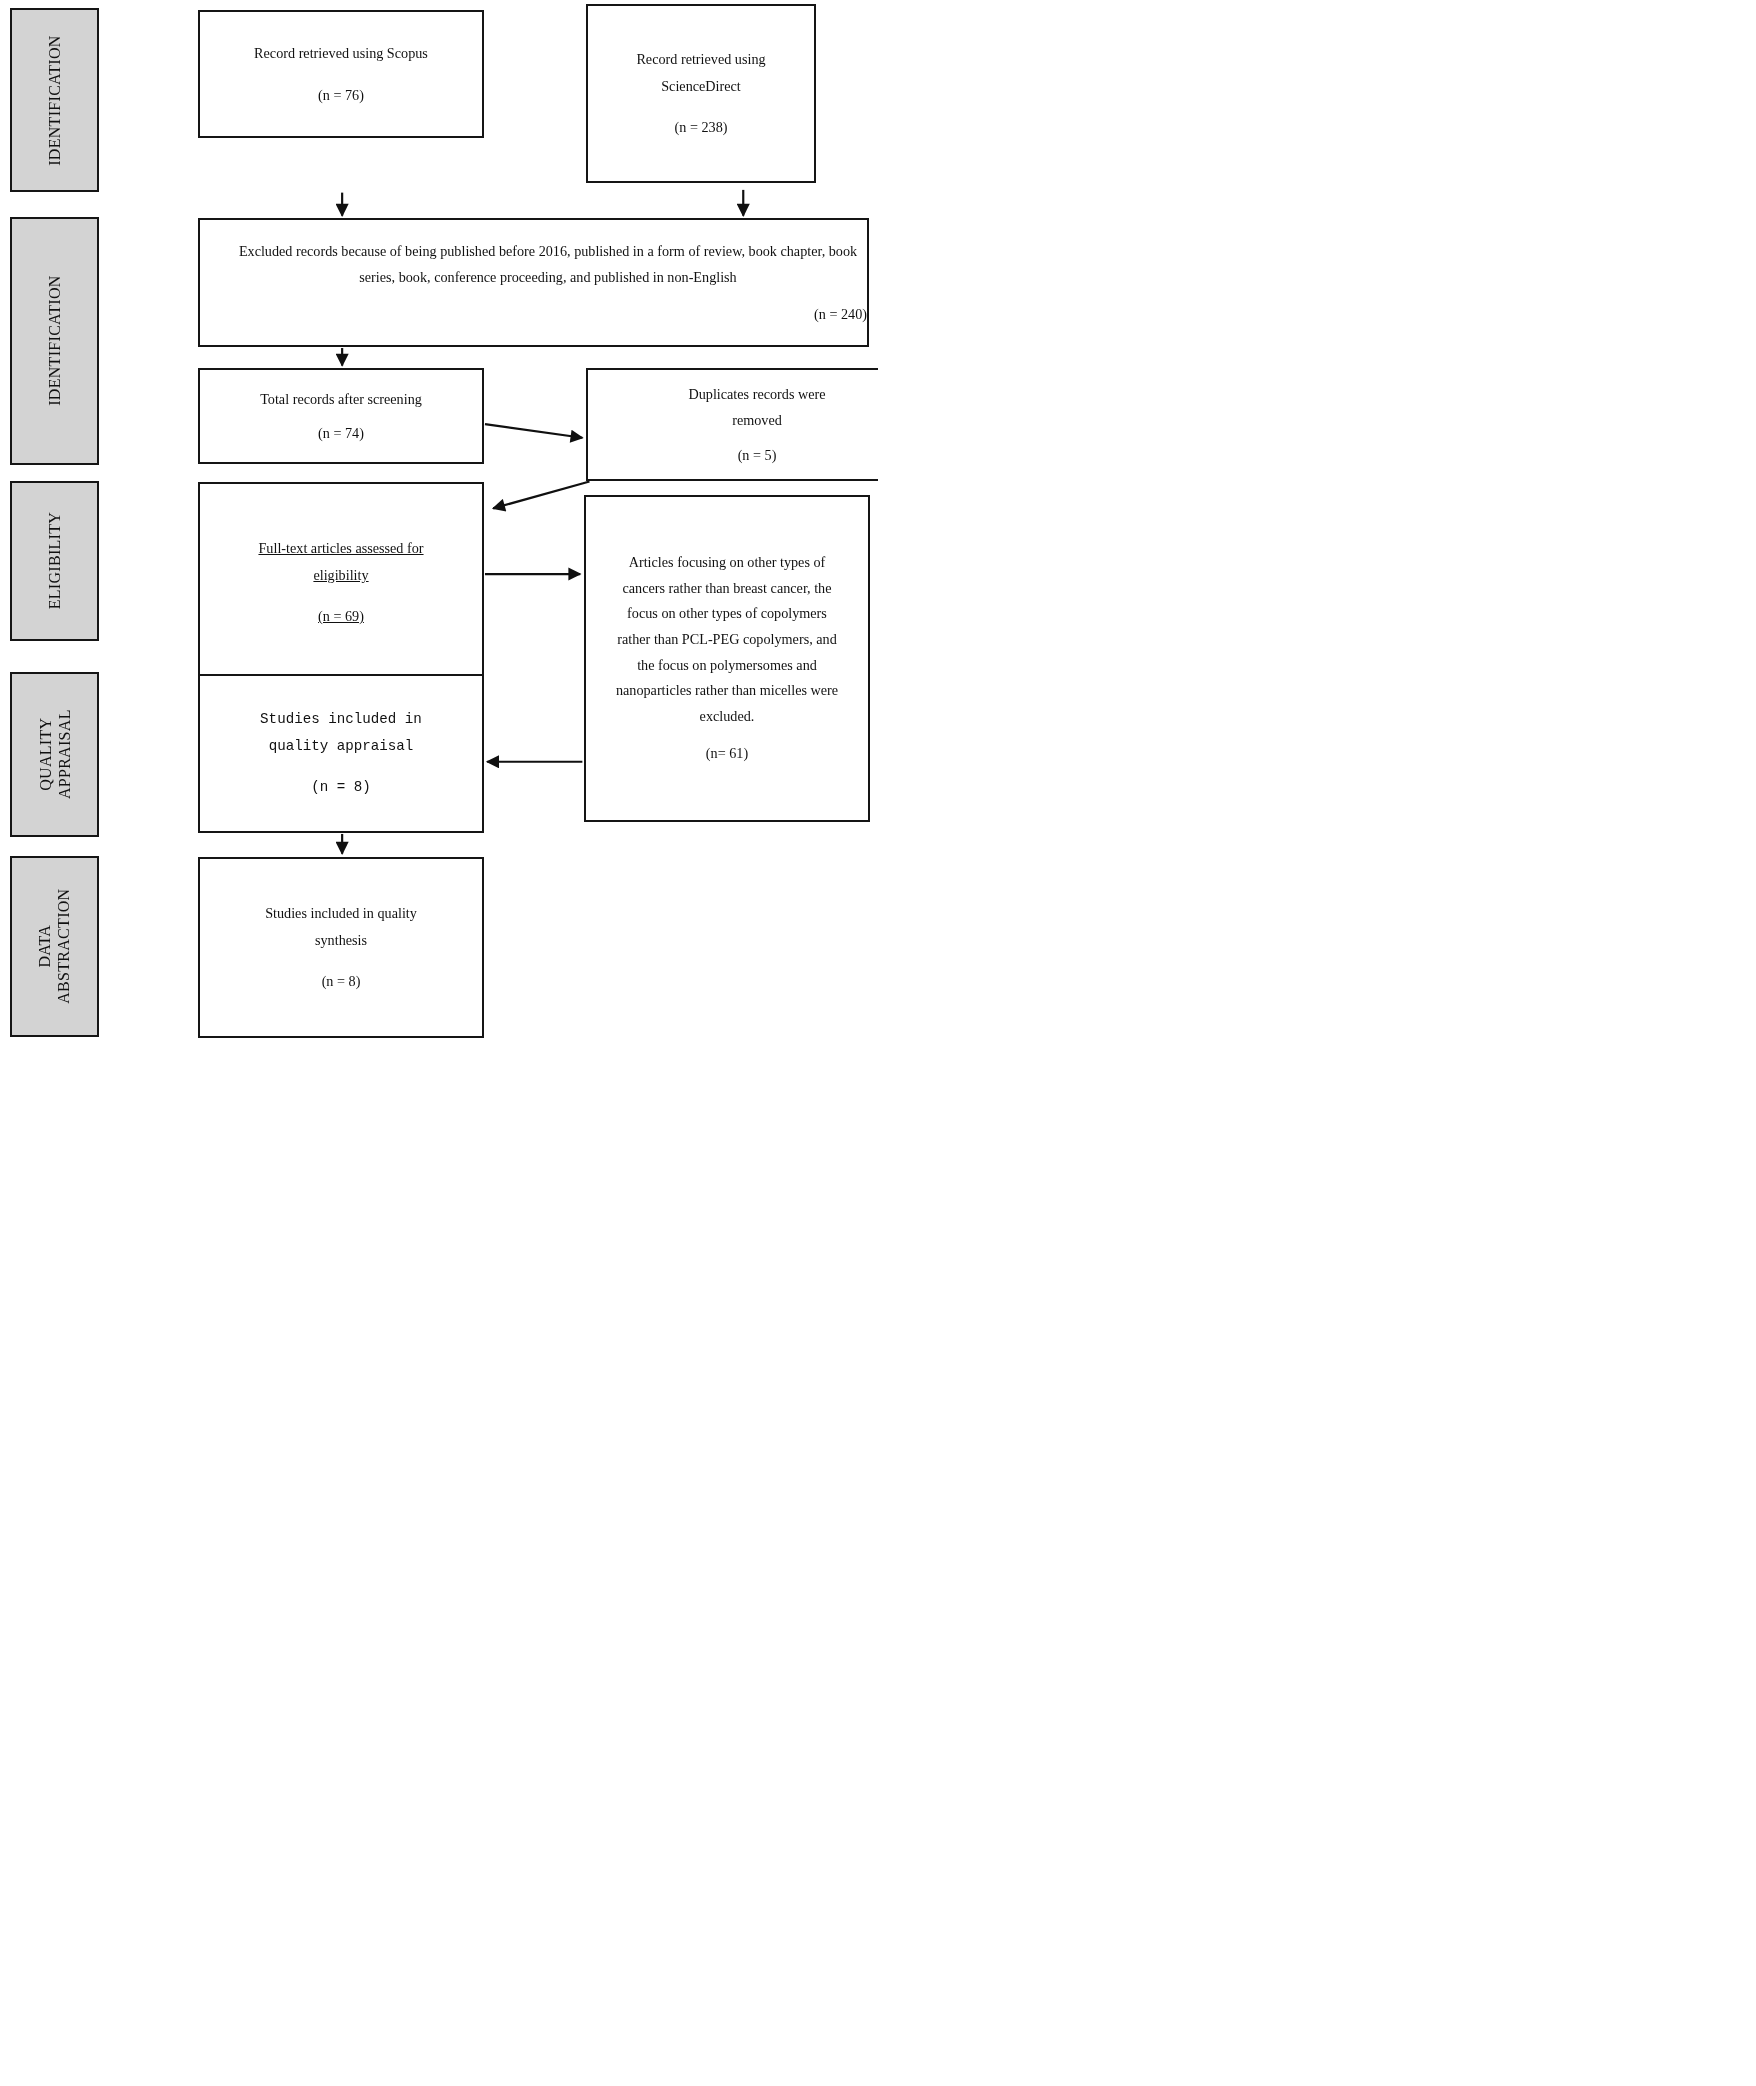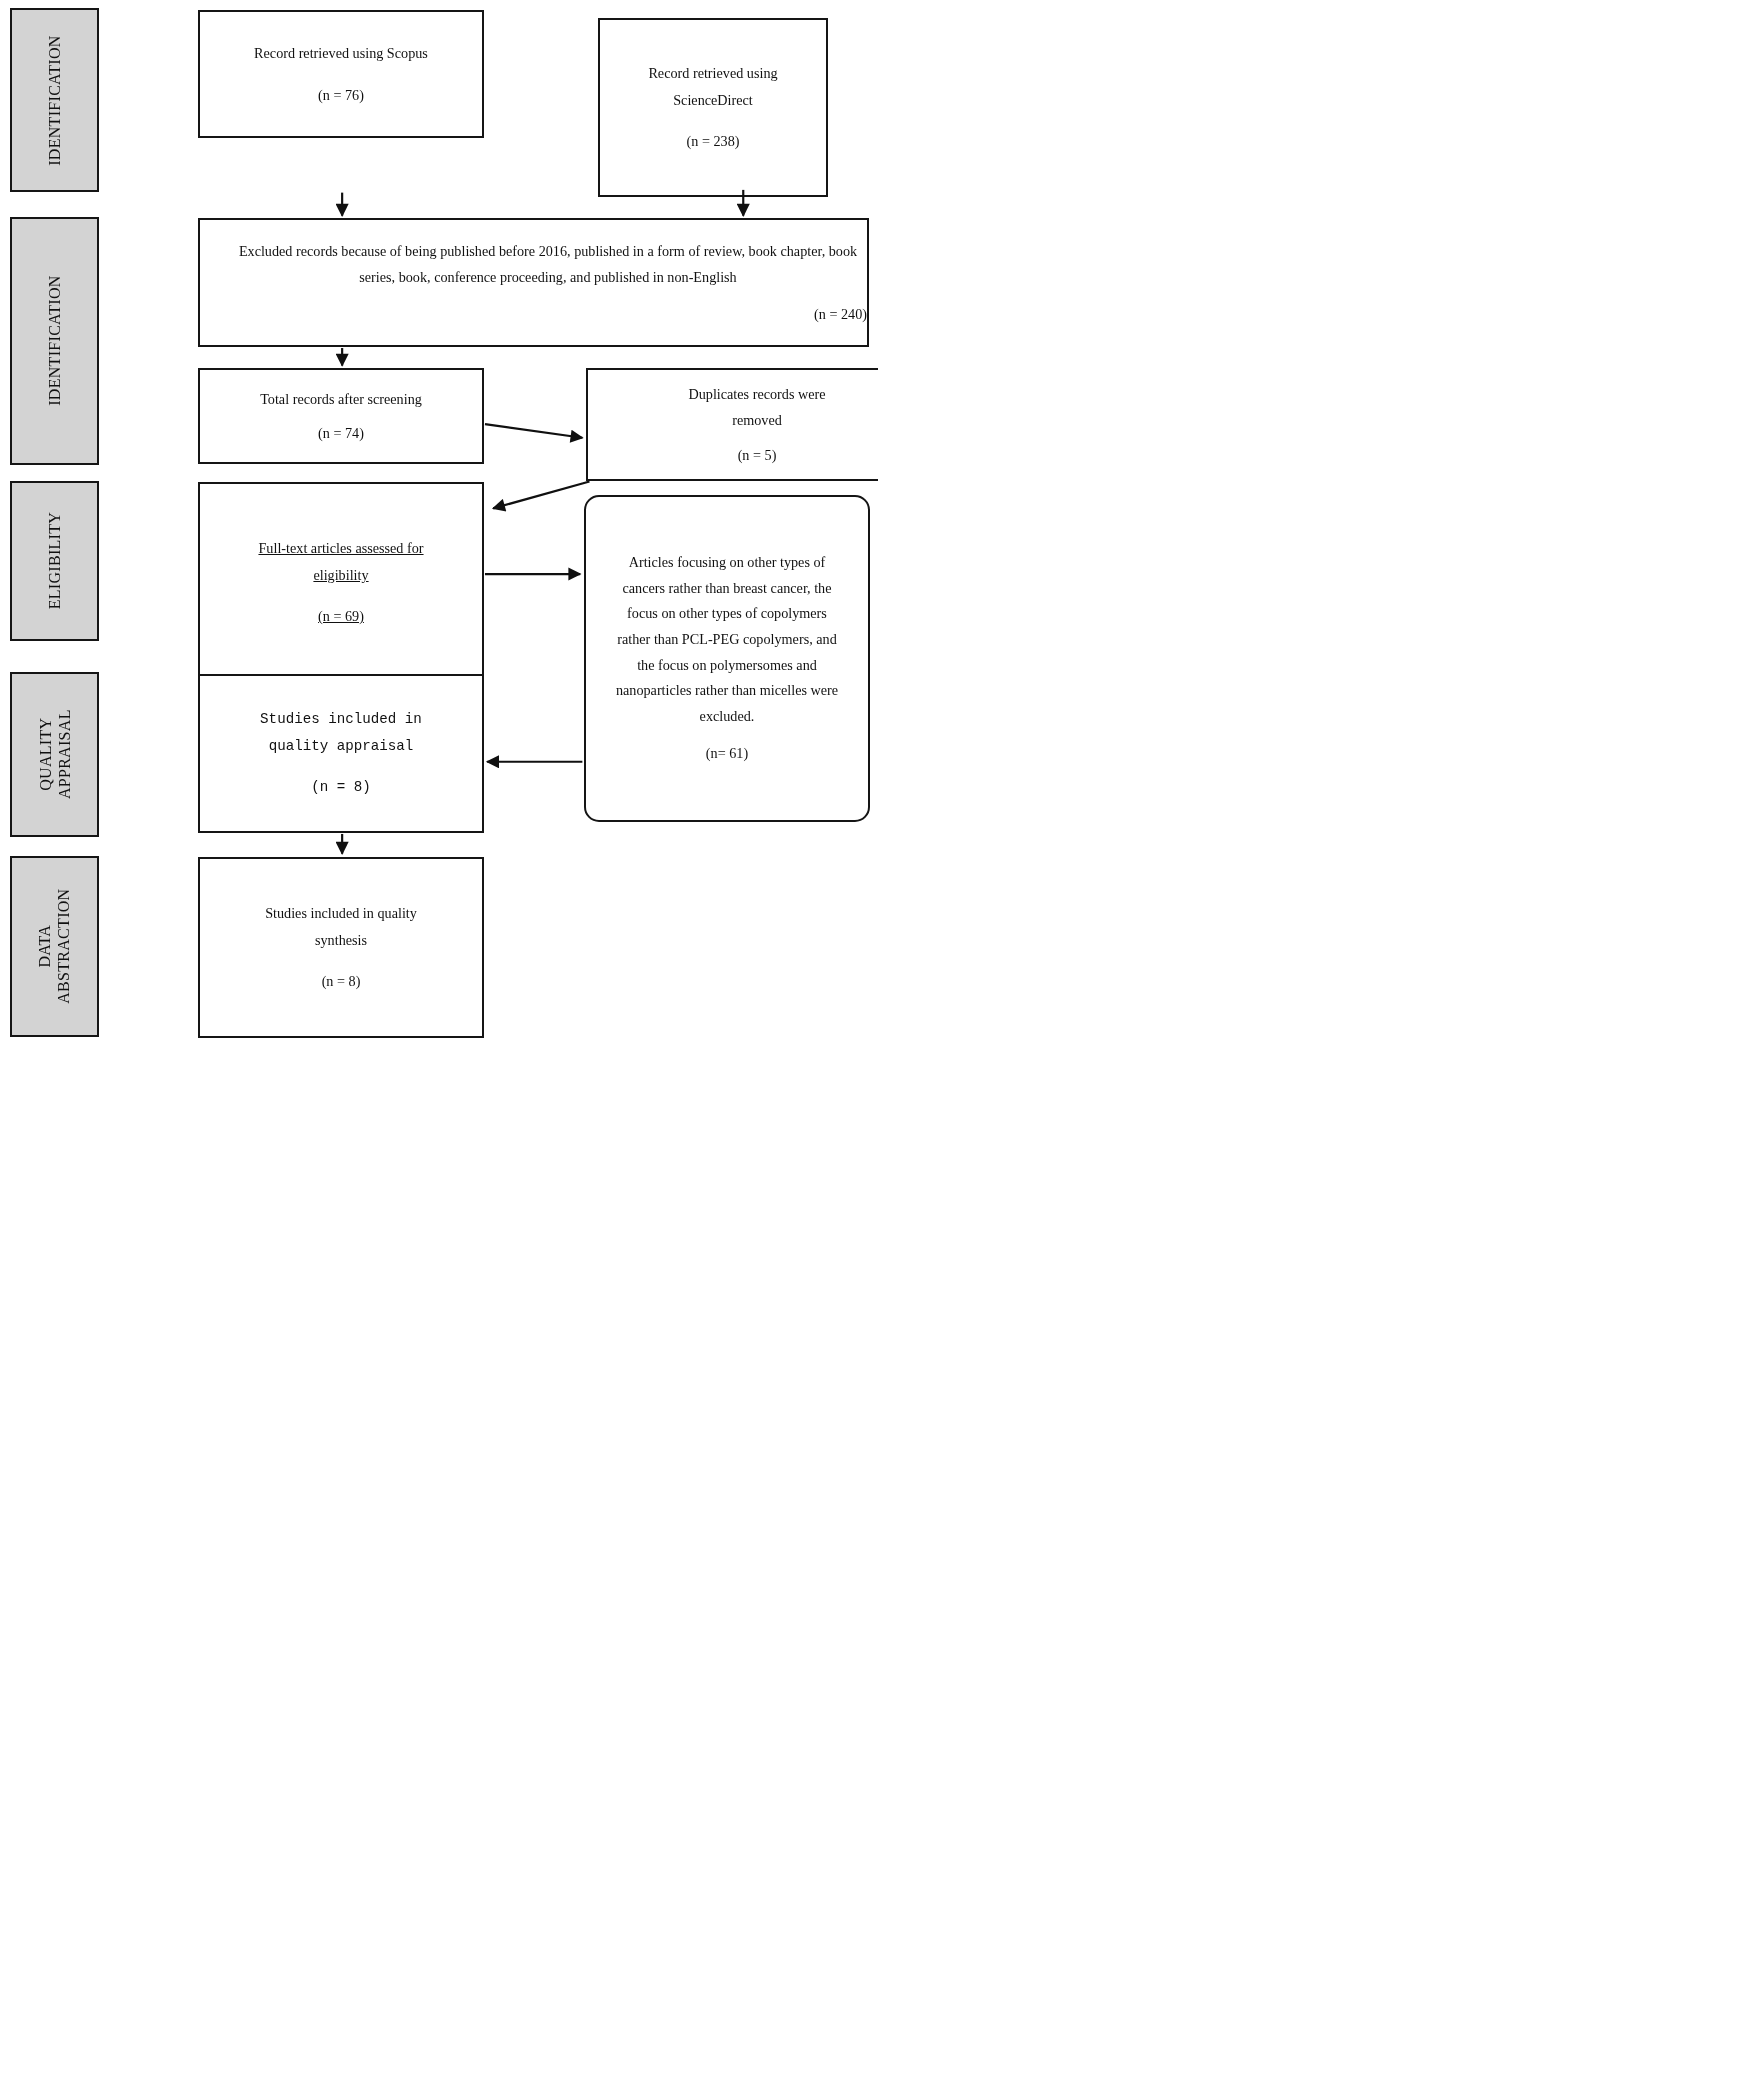--- a/index.html
+++ b/index.html
@@ -86,21 +86,21 @@
   <div class="stage-label" style="left:10px; top:856px; width:89px; height:181px;">
     <span class="vtext" style="width:167px;">DATA
 ABSTRACTION</span>
   </div>
 
   <div class="flow-box" style="left:198px; top:10px; width:286px; height:128px;">
     <span class="box-text" style="max-width:257px;">Record retrieved using Scopus</span>
     <span class="box-count">(n = 76)</span>
   </div>
 
-  <div class="flow-box" style="left:586px; top:18px; width:230px; height:179px;margin-left:12px;">
+  <div class="flow-box" style="left:586px; top:4px; width:230px; height:179px;">
     <span class="box-text" style="max-width:186px;">Record retrieved using ScienceDirect</span>
     <span class="box-count">(n = 238)</span>
   </div>
 
   <div class="flow-box" style="left:198px; top:218px; width:671px; height:129px;align-items:flex-end;">
     <span class="box-text" style="max-width:638px;">Excluded records because of being published before 2016, published in a form of review, book chapter, book series, book, conference proceeding, and published in non-English</span>
     <span class="box-count" style="margin-top:10px;">(n = 240)</span>
   </div>
 
   <div class="flow-box" style="left:198px; top:368px; width:286px; height:96px;">
@@ -111,21 +111,21 @@
   <div class="flow-box" style="left:586px; top:368px; width:342px; height:113px;">
     <span class="box-text" style="max-width:181px;">Duplicates records were removed</span>
     <span class="box-count" style="margin-top:8.8px;">(n = 5)</span>
   </div>
 
   <div class="flow-box" style="left:198px; top:482px; width:286px; height:201px;text-decoration:underline;">
     <span class="box-text" style="max-width:208px;">Full-text articles assessed for eligibility</span>
     <span class="box-count">(n = 69)</span>
   </div>
 
-  <div class="flow-box" style="left:584px; top:495px; width:286px; height:327px; line-height:1.8;border-radius:15px;">
+  <div class="flow-box" style="left:584px; top:495px; width:286px; height:327px; line-height:1.8;">
     <span class="box-text" style="max-width:230px;">Articles focusing on other types of cancers rather than breast cancer, the focus on other types of copolymers rather than PCL-PEG copolymers, and the focus on polymersomes and nanoparticles rather than micelles were excluded.</span>
     <span class="box-count" style="margin-top:12px;">(n= 61)</span>
   </div>
 
   <div class="flow-box" style="left:198px; top:674px; width:286px; height:159px;font-family:Liberation Mono, monospace;">
     <span class="box-text" style="max-width:197px;">Studies included in quality appraisal</span>
     <span class="box-count">(n = 8)</span>
   </div>
 
   <div class="flow-box" style="left:198px; top:857px; width:286px; height:181px;">

